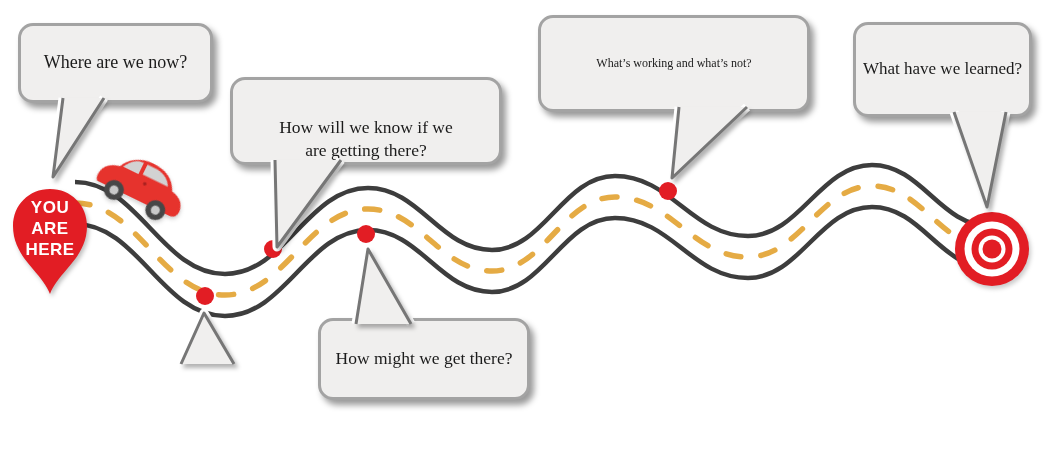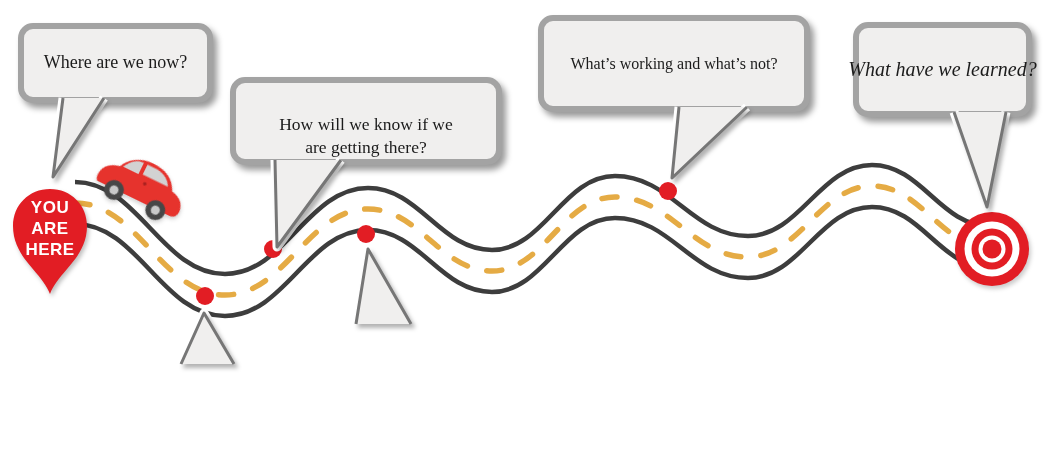--- a/index.html
+++ b/index.html
@@ -3,21 +3,21 @@
 <meta charset="utf-8">
 <style>
   html,body { margin:0; padding:0; background:#ffffff; }
   #canvas {
     position:relative; width:1046px; height:455px; background:#ffffff;
     overflow:hidden; font-family:"Liberation Serif", serif;
   }
   #road-art { position:absolute; left:0; top:0; z-index:1; }
   .bubble {
     position:absolute; z-index:2; box-sizing:border-box;
-    background:#f0efee; border:6px solid #a3a3a3; border-radius:15px;
+    background:#f0efee; border:3px solid #a3a3a3; border-radius:15px;
     box-shadow:4px 5px 6px rgba(0,0,0,0.40);
     display:flex; align-items:center; justify-content:center;
     text-align:center; color:#1b1b1b;
   }
   .bubble-text { white-space:pre; line-height:1.32; }
   #tails { position:absolute; left:0; top:0; z-index:3; pointer-events:none; }
   .tail-halo { fill:#ffffff; stroke:#ffffff; stroke-width:9; stroke-linejoin:round; }
   .tail { fill:#f0efee; stroke:#767676; stroke-width:3; stroke-linejoin:round;
           filter:drop-shadow(3px 4px 2px rgba(0,0,0,0.30)); }
   .road-edge { fill:none; stroke:#3d3d3d; stroke-width:4.5; }
@@ -73,29 +73,32 @@
 
   <div class="bubble" style="left:18px; top:23px; width:195px; height:80px; font-size:18px;">
     <span class="bubble-text">Where are we now?</span>
   </div>
 
   <div class="bubble" style="left:230px; top:77px; width:272px; height:88px; font-size:17.5px;align-items:flex-end;">
     <span class="bubble-text">How will we know if we
 are getting there?</span>
   </div>
 
-  <div class="bubble" style="left:538px; top:15px; width:272px; height:97px; font-size:16px;">
+  <div class="bubble" style="left:538px; top:15px; width:272px; height:97px; font-size:12px;">
     <span class="bubble-text">What’s working and what’s not?</span>
   </div>
 
-  <div class="bubble" style="left:853px; top:22px; width:179px; height:95px; font-size:20px;font-style:italic;">
+  <div class="bubble" style="left:853px; top:22px; width:179px; height:95px; font-size:17px;">
     <span class="bubble-text">What have we learned?</span>
   </div>
 
 
+  <div class="bubble" style="left:318px; top:318px; width:212px; height:82px; font-size:17.5px;">
+    <span class="bubble-text">How might we get there?</span>
+  </div>
 
   <svg id="tails" width="1046" height="455" viewBox="0 0 1046 455">
     <path class="tail-halo" d="M 104,98 L 53,177 L 63,98"></path>
     <path class="tail" d="M 104,98 L 53,177 L 63,98"></path>
 
     <path class="tail-halo" d="M 275,160 L 277,247 L 341,160"></path>
     <path class="tail" d="M 275,160 L 277,247 L 341,160"></path>
 
     <path class="tail-halo" d="M 679,107 L 672,178 L 747,107"></path>
     <path class="tail" d="M 679,107 L 672,178 L 747,107"></path>

